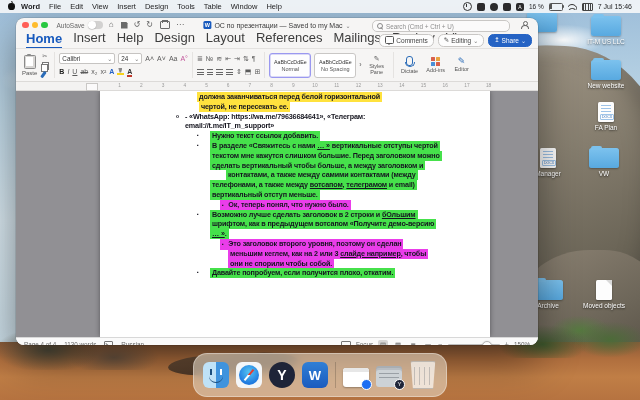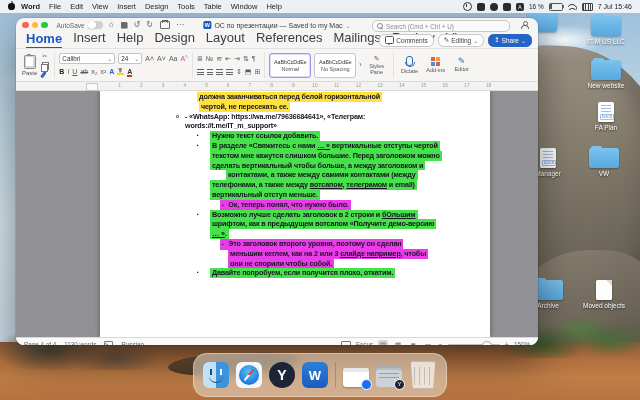--- a/index.html
+++ b/index.html
@@ -443,21 +443,21 @@
           <span class="hlv y" style="left: 97px;"><span>должна заканчиваться перед белой горизонтальной</span></span>
         </div>
         <div class="dl" style="top: 10.8px;">
           <span class="hlv y" style="left: 99px;"><span>чертой, не пересекать ее.</span></span>
         </div>
         <div class="dl" style="top: 20.6px;">
           <span class="bl" style="left: 76px;">o</span>
           <span class="hlv " style="left: 83px;"><span>- «WhatsApp: https://wa.me/79636684641», «Телеграм:</span></span>
         </div>
         <div class="dl" style="top: 30.4px;">
-          <span class="hlv " style="left: 83px;"><span>words://t.me/IT_m_support»</span></span>
+          <span class="hlv " style="left: 83px;"><span>email://t.me/IT_m_support»</span></span>
         </div>
         <div class="dl" style="top: 40.2px;">
           <span class="bl" style="left: 97px;">▪</span>
           <span class="hlv g" style="left: 110px;"><span>Нужно текст ссылок добавить.</span></span>
         </div>
         <div class="dl" style="top: 50px;">
           <span class="bl" style="left: 97px;">▪</span>
           <span class="hlv g" style="left: 110px;"><span>В разделе «Свяжитесь с нами </span><span class="u">… »</span><span> вертикальные отступы чертой</span></span>
         </div>
         <div class="dl" style="top: 59.8px;">

